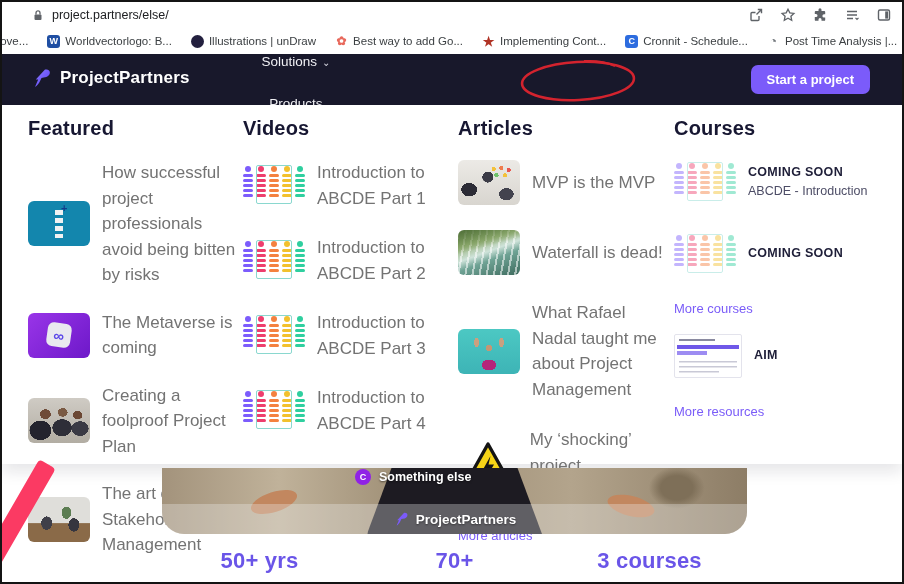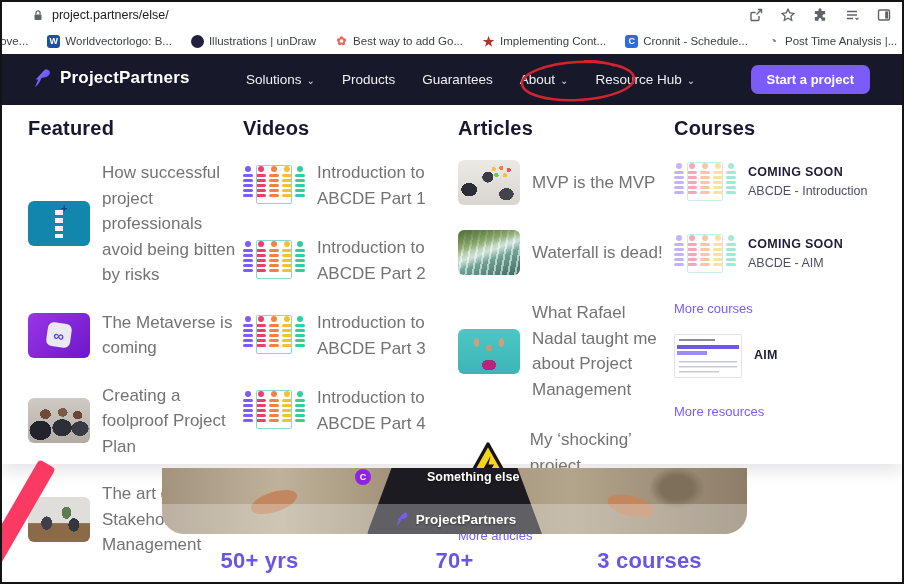--- a/index.html
+++ b/index.html
@@ -23,21 +23,21 @@
   .bi-undraw{background:#23203f;border-radius:50%;}
   .bi-flower{background:none;color:#e8695c;font-size:12px;}
   .bi-star{background:none;color:#b03325;font-size:13px;}
   .bi-cronnit{background:#2d6cdf;}
   .bi-clock{background:none;color:#70757a;font-size:12px;}
 
   
   .navbar{position:absolute;left:0;top:52px;width:100%;height:51px;background:#18182b;}
   .brand{position:absolute;left:28px;top:13px;display:flex;align-items:center;gap:8px;cursor:pointer;}
   .brand-name{color:#fff;font-weight:bold;font-size:17px;letter-spacing:.2px;}
-  .navlinks{position:absolute;left:244px;top:0;height:51px;display:flex;align-items:center;gap:27px;}
+  .navlinks{position:absolute;left:244px;top:0;height:51px;display:flex;align-items:center;gap:27px;flex-direction:column;}
   .navlink{color:#f0f0f4;font-size:13.5px;display:flex;align-items:center;gap:5px;cursor:pointer;}
   .chev{font-size:10px;color:#d8d8e2;position:relative;top:1px;}
   .cta{position:absolute;right:32px;top:11px;height:29px;padding:8px 16px;border:none;border-radius:7px;
        background:#7b5bfa;color:#fff;font-weight:bold;font-size:13px;font-family:inherit;cursor:pointer;display:flex;align-items:center;}
   .red-ellipse{position:absolute;left:516px;top:56px;pointer-events:none;}
 
   
   .mega{position:absolute;left:0;top:103px;width:100%;height:359px;background:#fff;box-shadow:0 8px 14px rgba(20,20,40,.10);}
   .col{position:absolute;top:12px;}
   .col-featured{left:26px;width:208px;}
@@ -128,21 +128,21 @@
          radial-gradient(40px 30px at 88% 30%,#7e6f58 40%,transparent 70%),
          linear-gradient(90deg,#a3937c,#c0b29a 20%,#9c8c73 43%,#b3a48c 70%,#8d7d66);cursor:pointer;}
   .suit{position:absolute;left:50%;top:0;transform:translateX(-50%);width:175px;height:100%;
         background:#1d1b22;clip-path:polygon(14% 0,86% 0,100% 100%,0 100%);}
   .hand{position:absolute;width:48px;height:20px;background:#c2875f;border-radius:50%;}
   .hand-l{left:88px;top:24px;transform:rotate(-18deg);}
   .hand-r{right:92px;top:28px;transform:rotate(14deg);}
   .vo-top{position:absolute;left:193px;top:1px;display:flex;align-items:center;gap:8px;}
   .vo-c{width:16px;height:16px;border-radius:50%;background:#9022e6;color:#fff;font-size:9px;font-weight:bold;
         display:flex;align-items:center;justify-content:center;}
-  .vo-label{color:#fff;font-weight:bold;font-size:12.5px;text-shadow:0 1px 2px rgba(0,0,0,.55);margin-left:48px;}
+  .vo-label{color:#fff;font-weight:bold;font-size:12.5px;text-shadow:0 1px 2px rgba(0,0,0,.55);}
   .vo-bottom{position:absolute;left:0;right:0;bottom:0;height:30px;background:rgba(240,240,240,.32);
              display:flex;align-items:center;justify-content:center;gap:7px;}
   .vo-brand{color:#fff;font-weight:bold;font-size:13.5px;text-shadow:0 1px 2px rgba(0,0,0,.45);}
   .stats{position:absolute;left:160px;top:546px;width:585px;display:flex;}
   .stat{flex:1;text-align:center;font-size:22px;font-weight:bold;color:#6a55e8;letter-spacing:.2px;}
 </style>
 </head>
 <body>
 
 <div class="frame">
@@ -587,21 +587,20 @@
                 <span class="cd" style="background: rgb(47, 207, 159);"></span>
                 <span class="cb" style="background: rgb(47, 207, 159);"></span>
                 <span class="cb" style="background: rgb(47, 207, 159);"></span>
                 <span class="cb" style="background: rgb(47, 207, 159);"></span>
                 <span class="cb" style="background: rgb(47, 207, 159);"></span>
                 <span class="cb" style="background: rgb(47, 207, 159);"></span>
               </span>
             </div>
           <div>
             <div class="badge">COMING SOON</div>
-            <div class="crs-t">ABCDE - AIM</div>
           </div>
         </div>
       </div>
       <div class="more">More courses</div>
 
       <div class="items" style="margin-top:18px;">
         <div class="mi">
           <div class="th-doc"></div>
           <div>
             <div class="badge">AIM</div>

